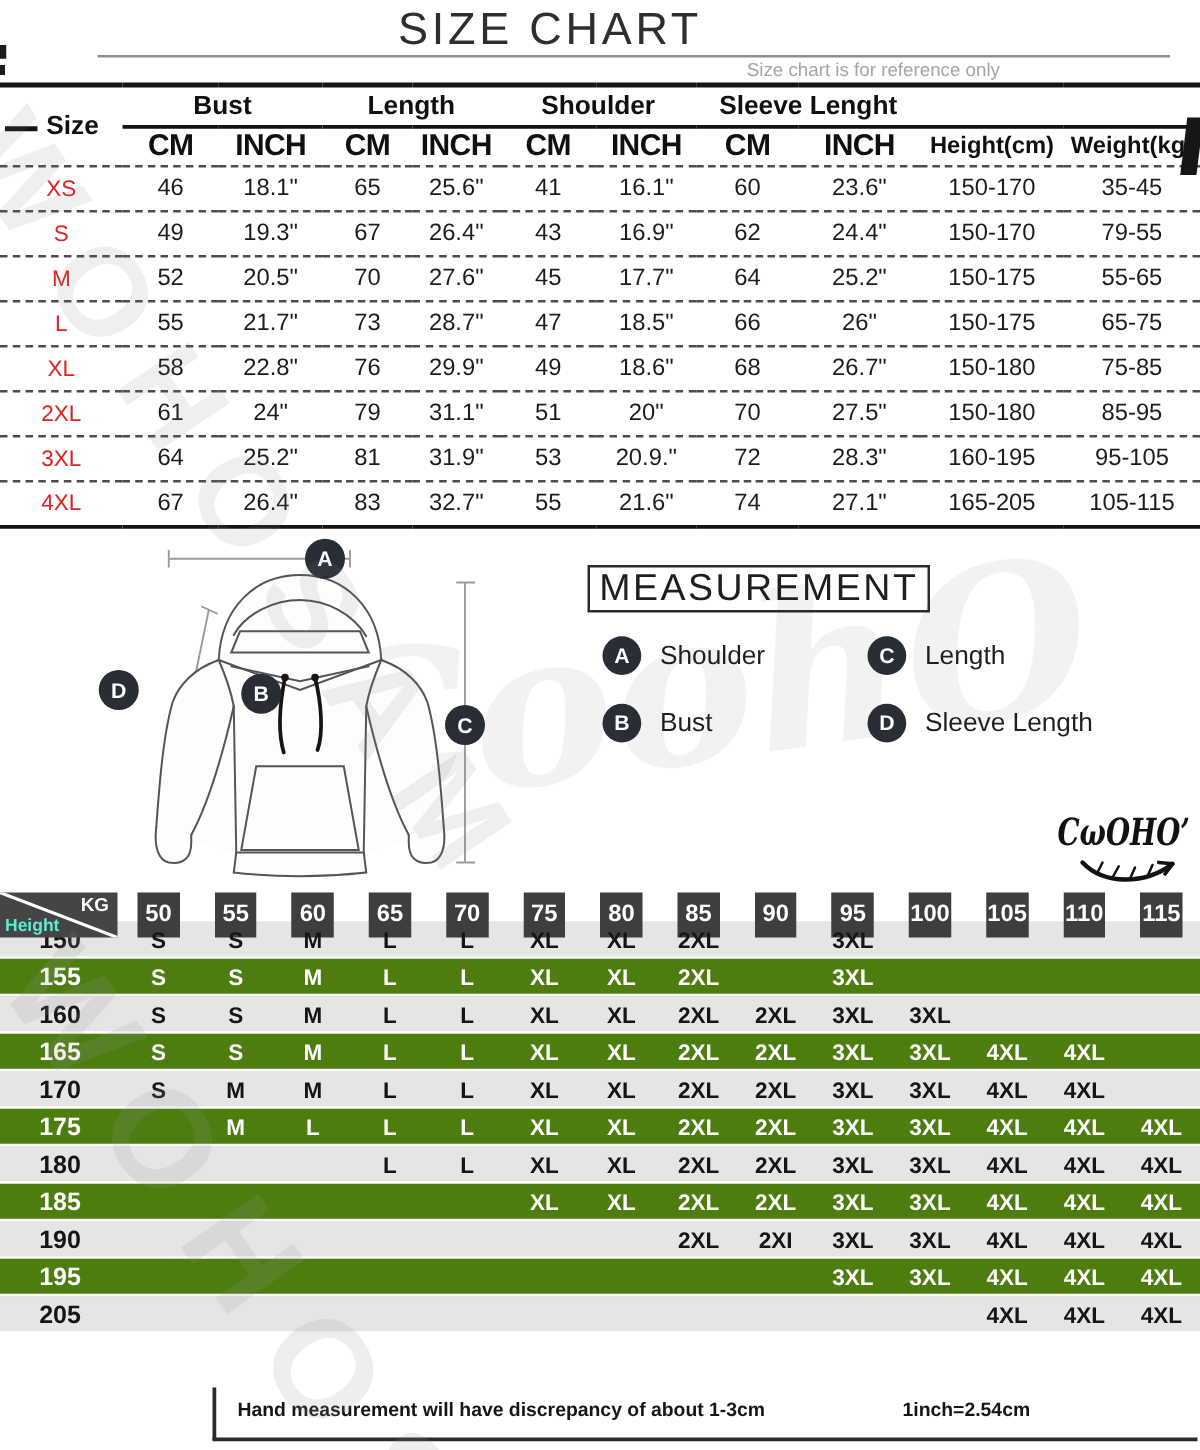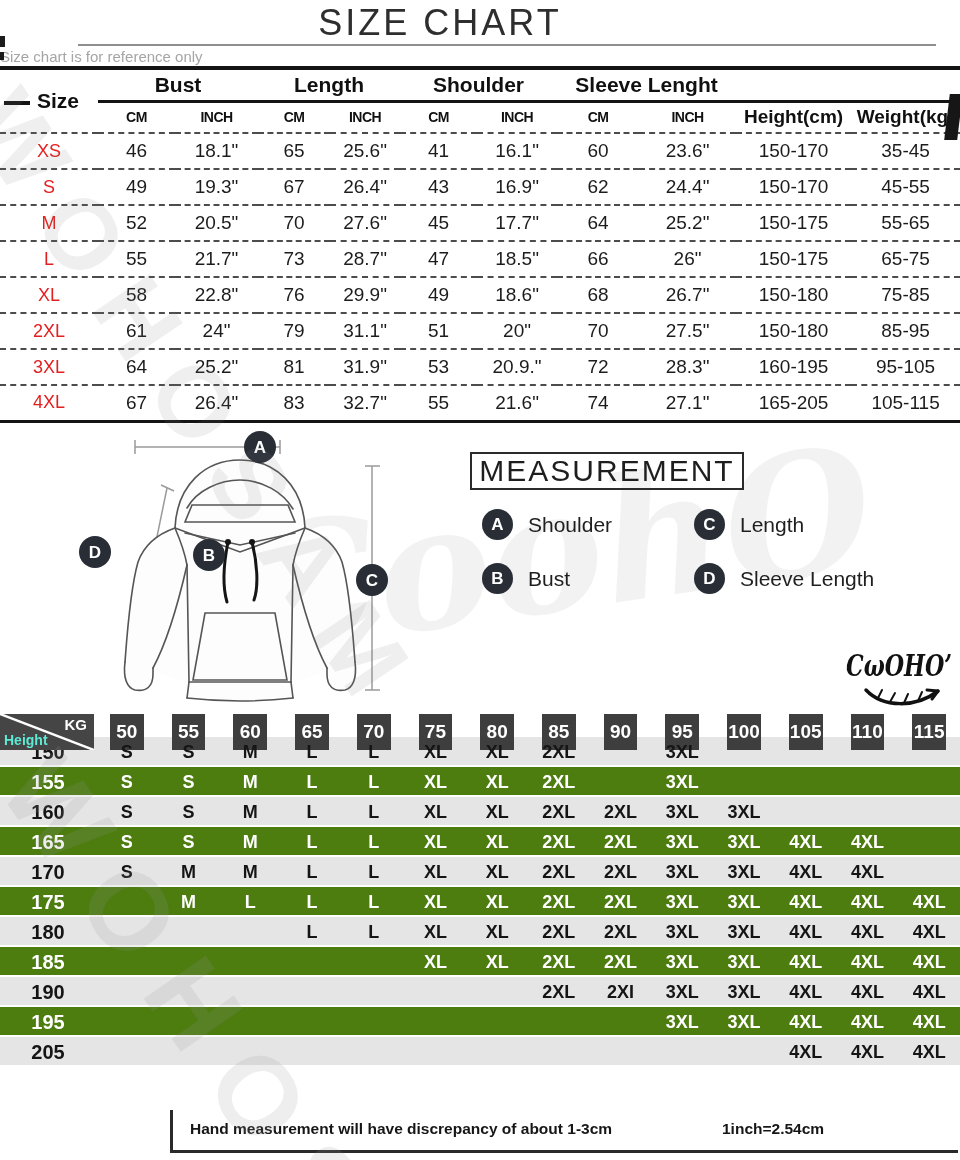--- a/index.html
+++ b/index.html
@@ -15,33 +15,33 @@
   .wm-bottom { top:730px; left:80px; font-size:110px; letter-spacing:30px; color:rgba(150,150,150,.16); transform:rotate(55deg); transform-origin:0 0; }
   .wm-corner { top:1000px; left:-20px; font-family:"DejaVu Serif","Liberation Serif",serif; font-style:italic; font-size:110px; color:rgba(0,0,0,.05); transform:rotate(68deg); transform-origin:0 0; z-index:0; }
   .edge-mark { position:absolute; top:94px; right:0; width:13px; height:46px; background:#161616; transform:skewX(-7deg); z-index:5; }
   .edge-chip1 { position:absolute; top:36px; left:0; width:5px; height:11px; background:#1c1c1c; z-index:5; }
   .edge-chip2 { position:absolute; top:52px; left:0; width:4px; height:8px; background:#1c1c1c; z-index:5; }
 
   
   .title { position:absolute; top:2px; left:0; width:880px; text-align:center;
            font-size:36px; letter-spacing:3px; color:#2e2e2e; z-index:2; }
   .title-rule { position:absolute; top:44px; left:78px; width:858px; height:2px; background:#8f8f8f; z-index:2; }
-  .subtitle { position:absolute; top:48px; left:0; width:800px; text-align:left;
+  .subtitle { position:absolute; top:48px; left:0; width:800px; text-align:right;
               font-size:15px; color:#a5a5a5; z-index:2; }
 
   
   .size-table-wrap { position:absolute; top:66px; left:0; width:804px; z-index:2; }
   table.size-table { width:960px; border-collapse:collapse; table-layout:fixed;
                      border-top:4px solid #141414; border-bottom:3px solid #141414; }
   .size-table th, .size-table td { text-align:center; vertical-align:middle; overflow:hidden; }
   .group-row th { height:33px; font-size:21px; font-weight:bold; color:#101010; }
   .group-row .group-th, .group-row .hw-spacer { border-bottom:3px solid #141414; }
   .size-th { position:relative; font-size:26px; font-weight:bold; color:#e81c1c; padding-left:18px; }
   .size-th::before { content:""; position:absolute; left:4px; top:31px; width:26px; height:4px; background:#141414; }
-  .sub-row th { height:32px; font-size:14px; font-weight:bold; color:#101010; letter-spacing:-0.5px; }
+  .sub-row th { height:32px; font-size:24px; font-weight:bold; color:#101010; letter-spacing:-0.5px; }
   .sub-row .hw-th { font-size:19px; letter-spacing:0; }
   .size-table tbody td { height:36px; border-top:2px dashed #4c4c4c; font-size:19px; color:#1c1c1c; }
   .size-table tbody td.size-col { color:#e32020; font-size:18px; }
 
   
   .hoodie-svg { position:absolute; top:430px; left:35px; z-index:1; }
   .meas-box { position:absolute; top:452px; left:470px; width:274px; height:38px; border:2px solid #2b2b2b;
               text-align:center; line-height:34px; font-size:30px; letter-spacing:2px; color:#1e1e1e; z-index:2; }
   .leg-item { position:absolute; display:flex; align-items:center; z-index:2; }
   .leg-a { top:509px; left:482px; } .leg-c { top:509px; left:694px; }
@@ -149,21 +149,21 @@
             <td class="size-col">S</td>
             <td class="val-col">49</td>
             <td class="val-col">19.3"</td>
             <td class="val-col">67</td>
             <td class="val-col">26.4"</td>
             <td class="val-col">43</td>
             <td class="val-col">16.9"</td>
             <td class="val-col">62</td>
             <td class="val-col">24.4"</td>
             <td class="val-col">150-170</td>
-            <td class="val-col">45-55</td>
+            <td class="val-col">79-55</td>
           </tr>
           <tr>
             <td class="size-col">M</td>
             <td class="val-col">52</td>
             <td class="val-col">20.5"</td>
             <td class="val-col">70</td>
             <td class="val-col">27.6"</td>
             <td class="val-col">45</td>
             <td class="val-col">17.7"</td>
             <td class="val-col">64</td>

